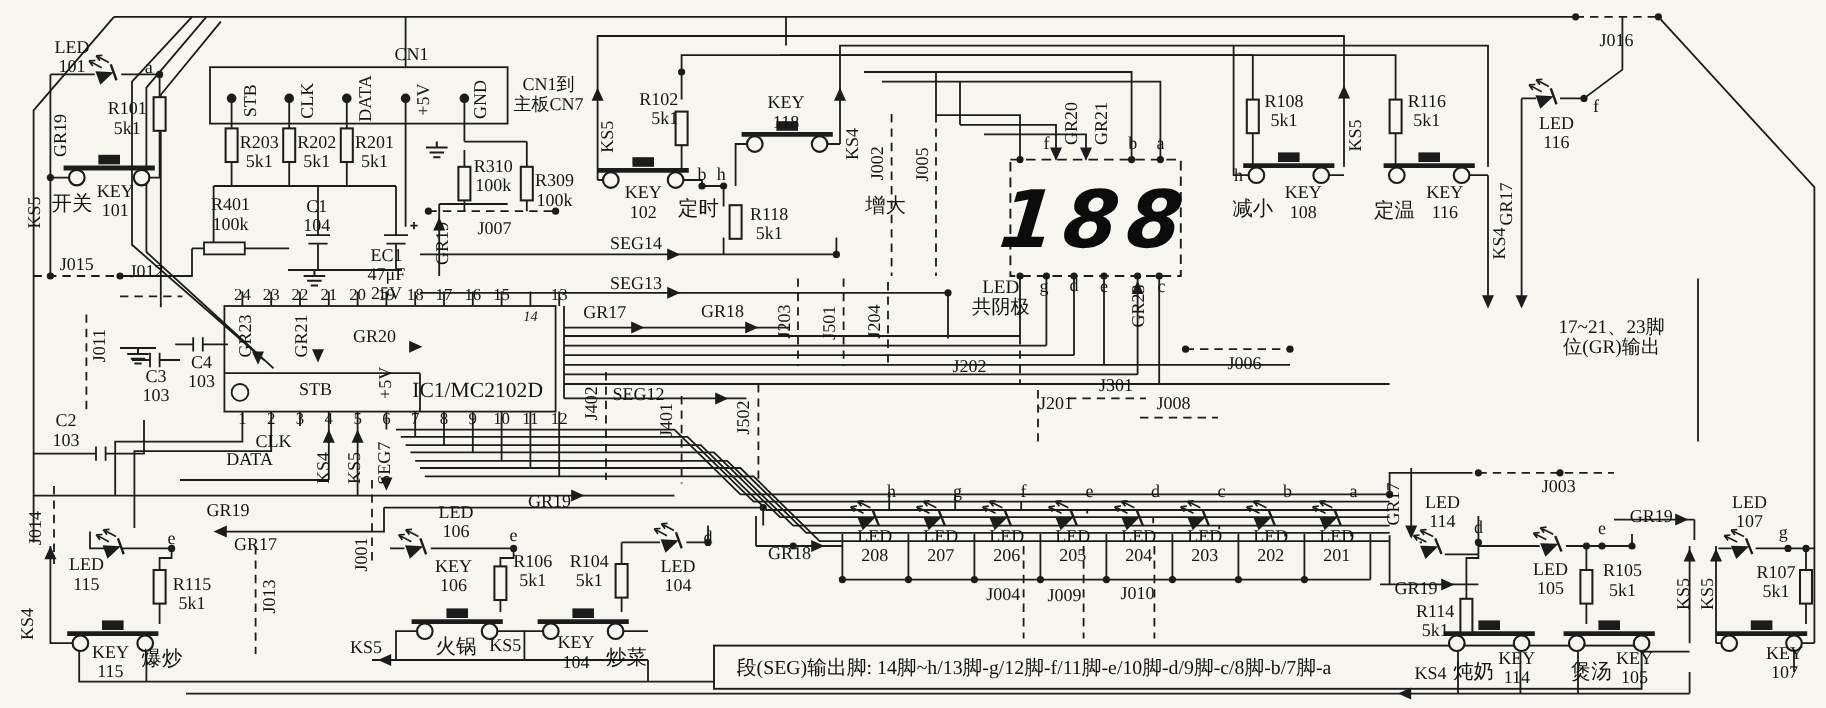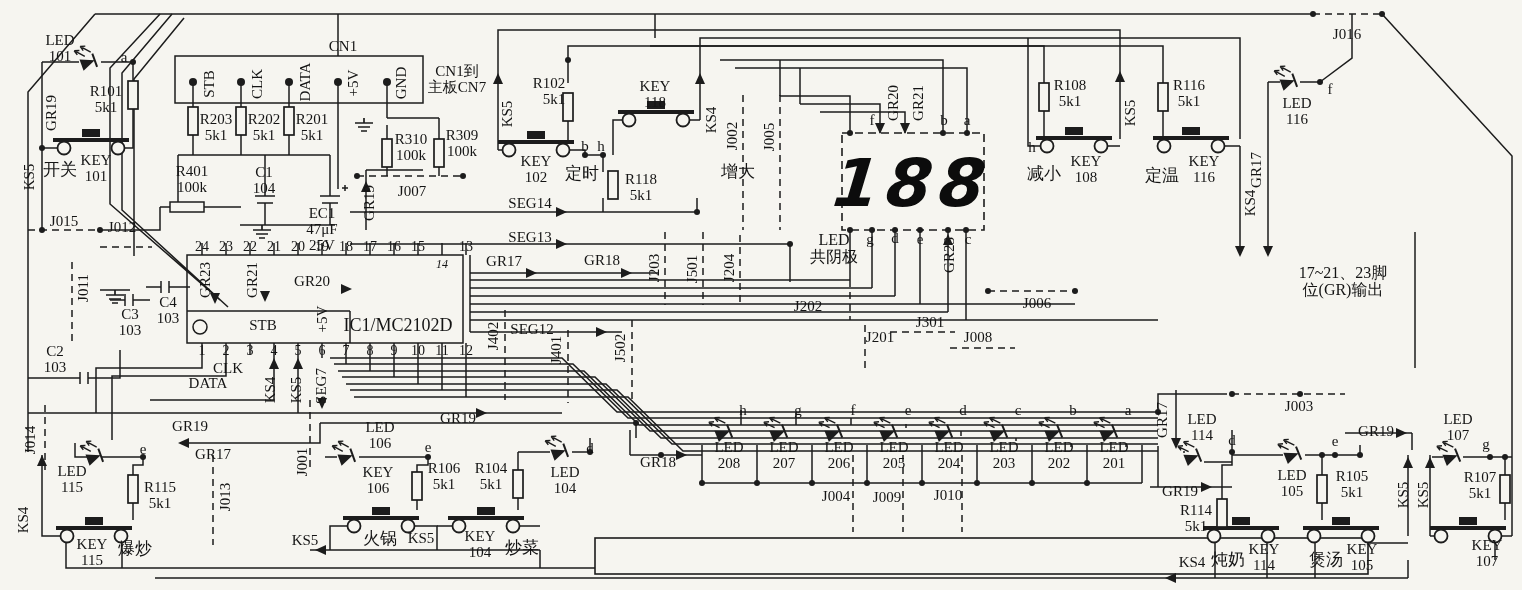--- a/index.html
+++ b/index.html
@@ -364,21 +364,21 @@
 5k1</div>
       <div class="lb" style="left: 192px; top: 180px;">R401
 100k</div>
       <div class="lb" style="left: 264px; top: 181px;">C1
 104</div>
       <div class="lb" style="left: 322px; top: 190px; margin-top: 40px;">EC1
 47μF
 25V</div>
       <div class="lb" style="left: 411px; top: 148px;">R310
 100k</div>
-      <div class="lb" style="left: 462px; top: 144px;">R309
+      <div class="lb" style="left: 462px; top: 160px;">R309
 100k</div>
       <div class="lb" style="left: 412px; top: 192px;">J007</div>
       <div class="lb rot" style="left: 508px; top: 114px;">KS5</div>
       <div class="lb rot" style="left: 370px; top: 203px;">GR19</div>
       <div class="lb" style="left: 549px; top: 92px; text-align: right;">R102
 5k1</div>
       <div class="lb" style="left: 536px; top: 170px;">KEY
 102</div>
       <div class="lb" style="left: 582px; top: 174px; font-size: 17px;">定时</div>
       <div class="lb" style="left: 585px; top: 147px;">b</div>
@@ -548,15 +548,16 @@
       <div class="lb" style="left: 1059px; top: 456px;">LED
 202</div>
       <div class="lb" style="left: 1073px; top: 411px;">b</div>
       <div class="lb" style="left: 1114px; top: 456px;">LED
 201</div>
       <div class="lb" style="left: 1128px; top: 411px;">a</div>
     </div>
 
 <div class="digits">188</div>
 
+<div class="segnote">段(SEG)输出脚: 14脚~h/13脚-g/12脚-f/11脚-e/10脚-d/9脚-c/8脚-b/7脚-a</div>
 
 
 </div>
 
 </body></html>

